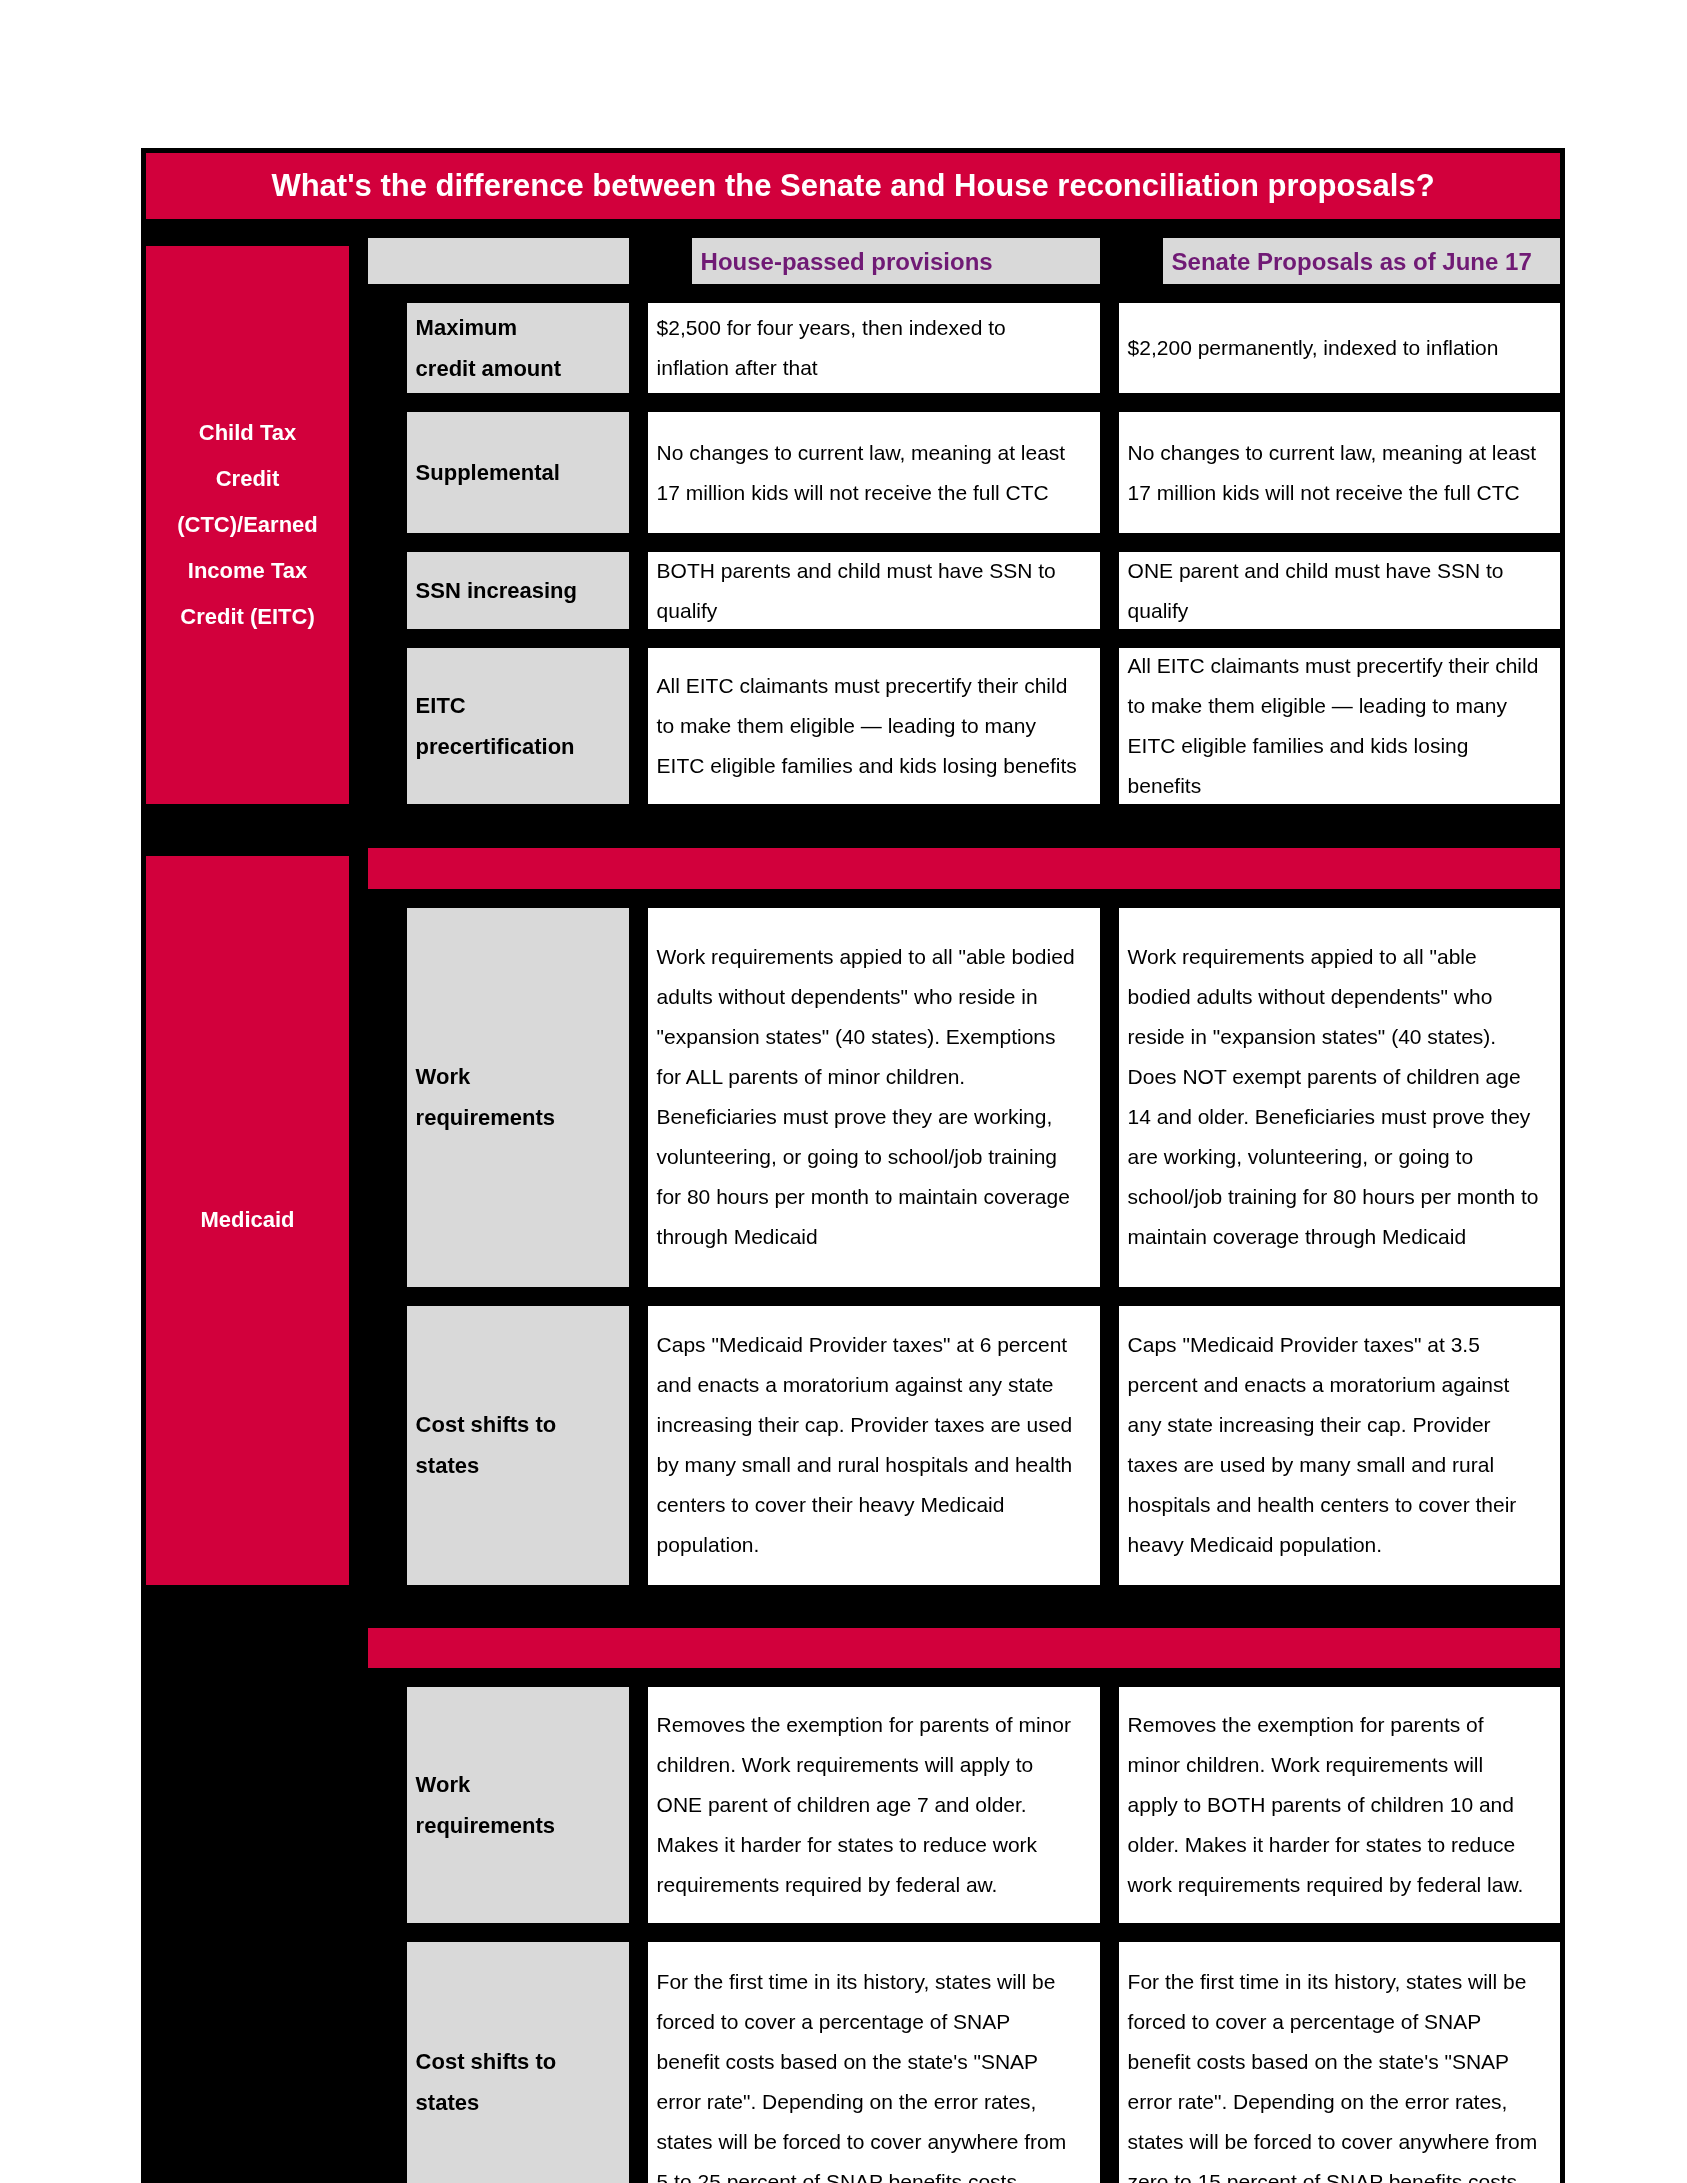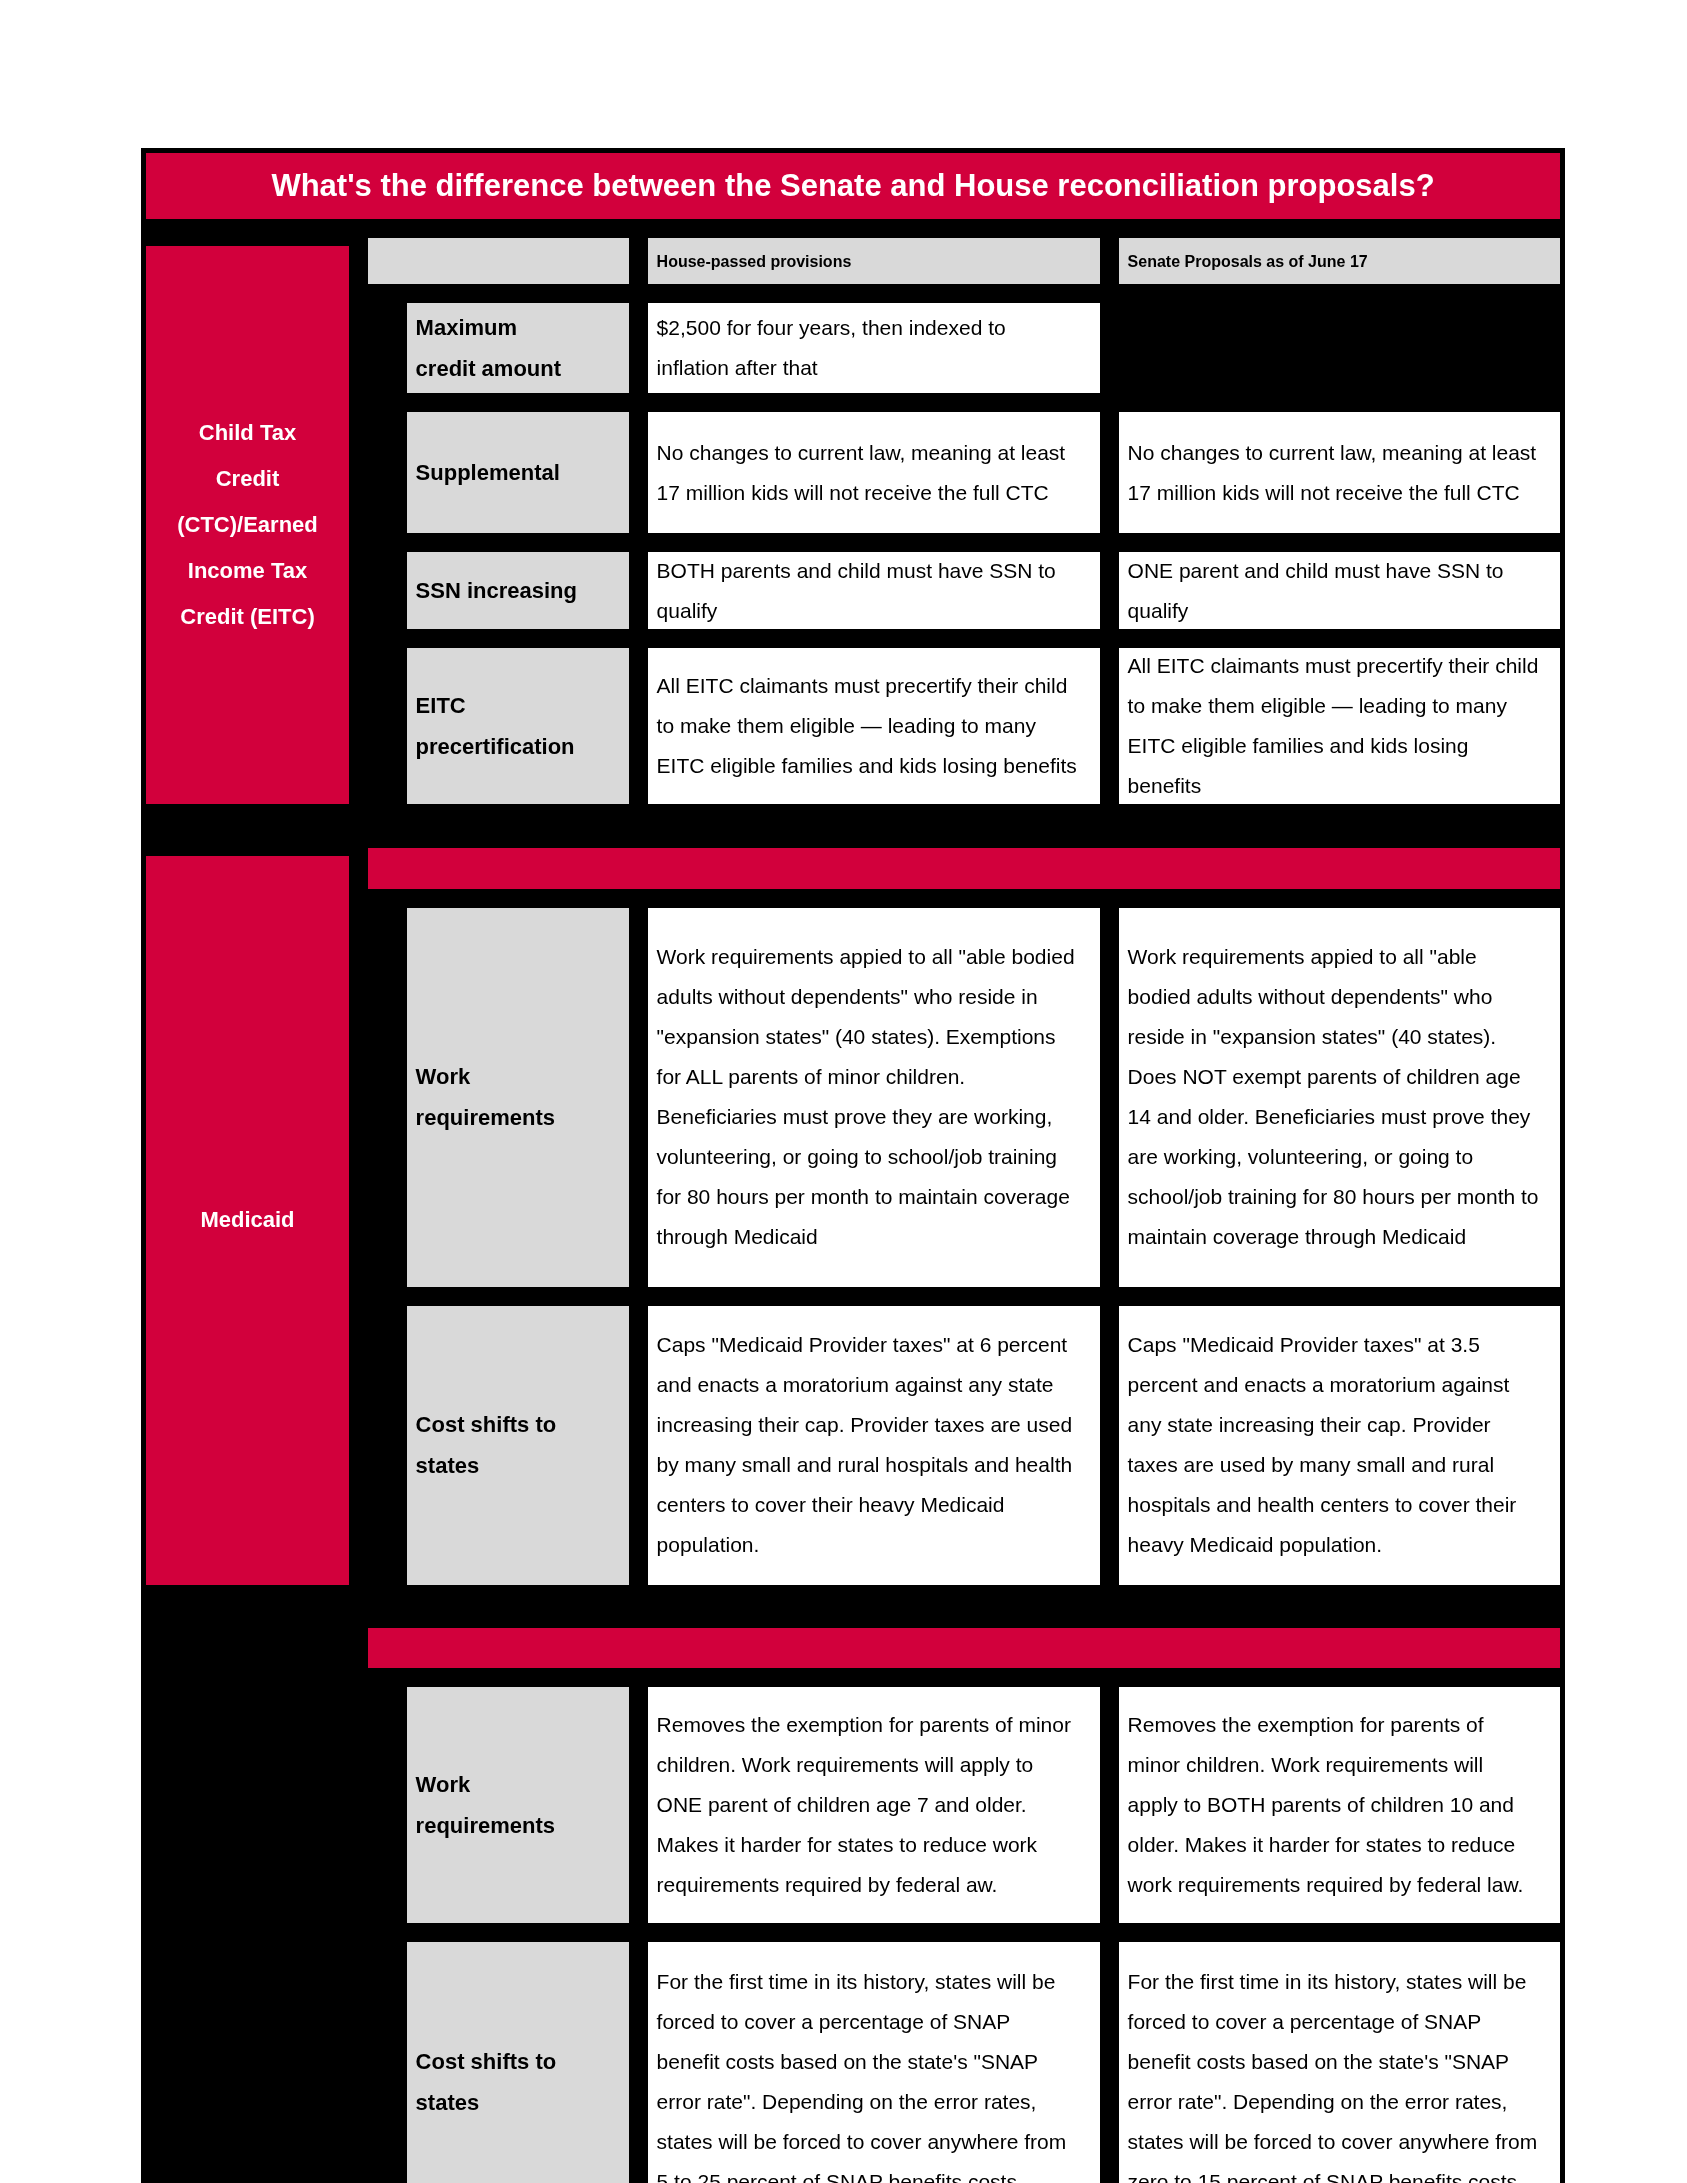--- a/index.html
+++ b/index.html
@@ -43,24 +43,25 @@
   .title-cell {
     justify-content: center;
     color: #ffffff;
     font-weight: 700;
     font-size: 31px;
     text-align: center;
     padding: 0 14.3px;
   }
   .col-header {
     font-weight: 700;
-    font-size: 16px;
-    color: #000000;
+    font-size: 24px;
+    color: #701a75;
     padding: 0 7.1px 0 8.6px;
     line-height: 29px;
+    margin-left: 44px;
   }
   .group-cell {
     color: #ffffff;
     font-weight: 700;
     font-size: 22px;
     line-height: 46px;
     text-align: center;
     justify-content: center;
     padding: 0 20px;
     margin-top: 8px;
@@ -88,20 +89,21 @@
   <div class="cell bg-red title-cell" style="grid-area:1/1/2/5">What's the difference between the Senate and House reconciliation proposals?</div>
 
   <div class="cell bg-red group-cell" style="grid-area:2/1/7/2">Child Tax Credit (CTC)/Earned Income Tax Credit (EITC)</div>
 
   <div class="cell bg-gray" style="grid-area:2/2/3/3"></div>
   <div class="cell bg-gray col-header" style="grid-area:2/3/3/4">House-passed provisions</div>
   <div class="cell bg-gray col-header" style="grid-area:2/4/3/5">Senate Proposals as of June 17</div>
 
   <div class="cell bg-gray row-label" style="grid-area:3/2/4/3">Maximum credit amount</div>
   <div class="cell bg-white content-cell" style="grid-area:3/3/4/4">$2,500 for four years, then indexed to inflation after that</div>
+  <div class="cell bg-white content-cell" style="grid-area:3/4/4/5">$2,200 permanently, indexed to inflation</div>
 
   <div class="cell bg-gray row-label" style="grid-area:4/2/5/3">Supplemental</div>
   <div class="cell bg-white content-cell" style="grid-area:4/3/5/4">No changes to current law, meaning at least 17 million kids will not receive the full CTC</div>
   <div class="cell bg-white content-cell" style="grid-area:4/4/5/5">No changes to current law, meaning at least 17 million kids will not receive the full CTC</div>
 
   <div class="cell bg-gray row-label" style="grid-area:5/2/6/3">SSN increasing</div>
   <div class="cell bg-white content-cell" style="grid-area:5/3/6/4">BOTH parents and child must have SSN to qualify</div>
   <div class="cell bg-white content-cell" style="grid-area:5/4/6/5">ONE parent and child must have SSN to qualify</div>
 
   <div class="cell bg-gray row-label" style="grid-area:6/2/7/3">EITC precertification</div>

